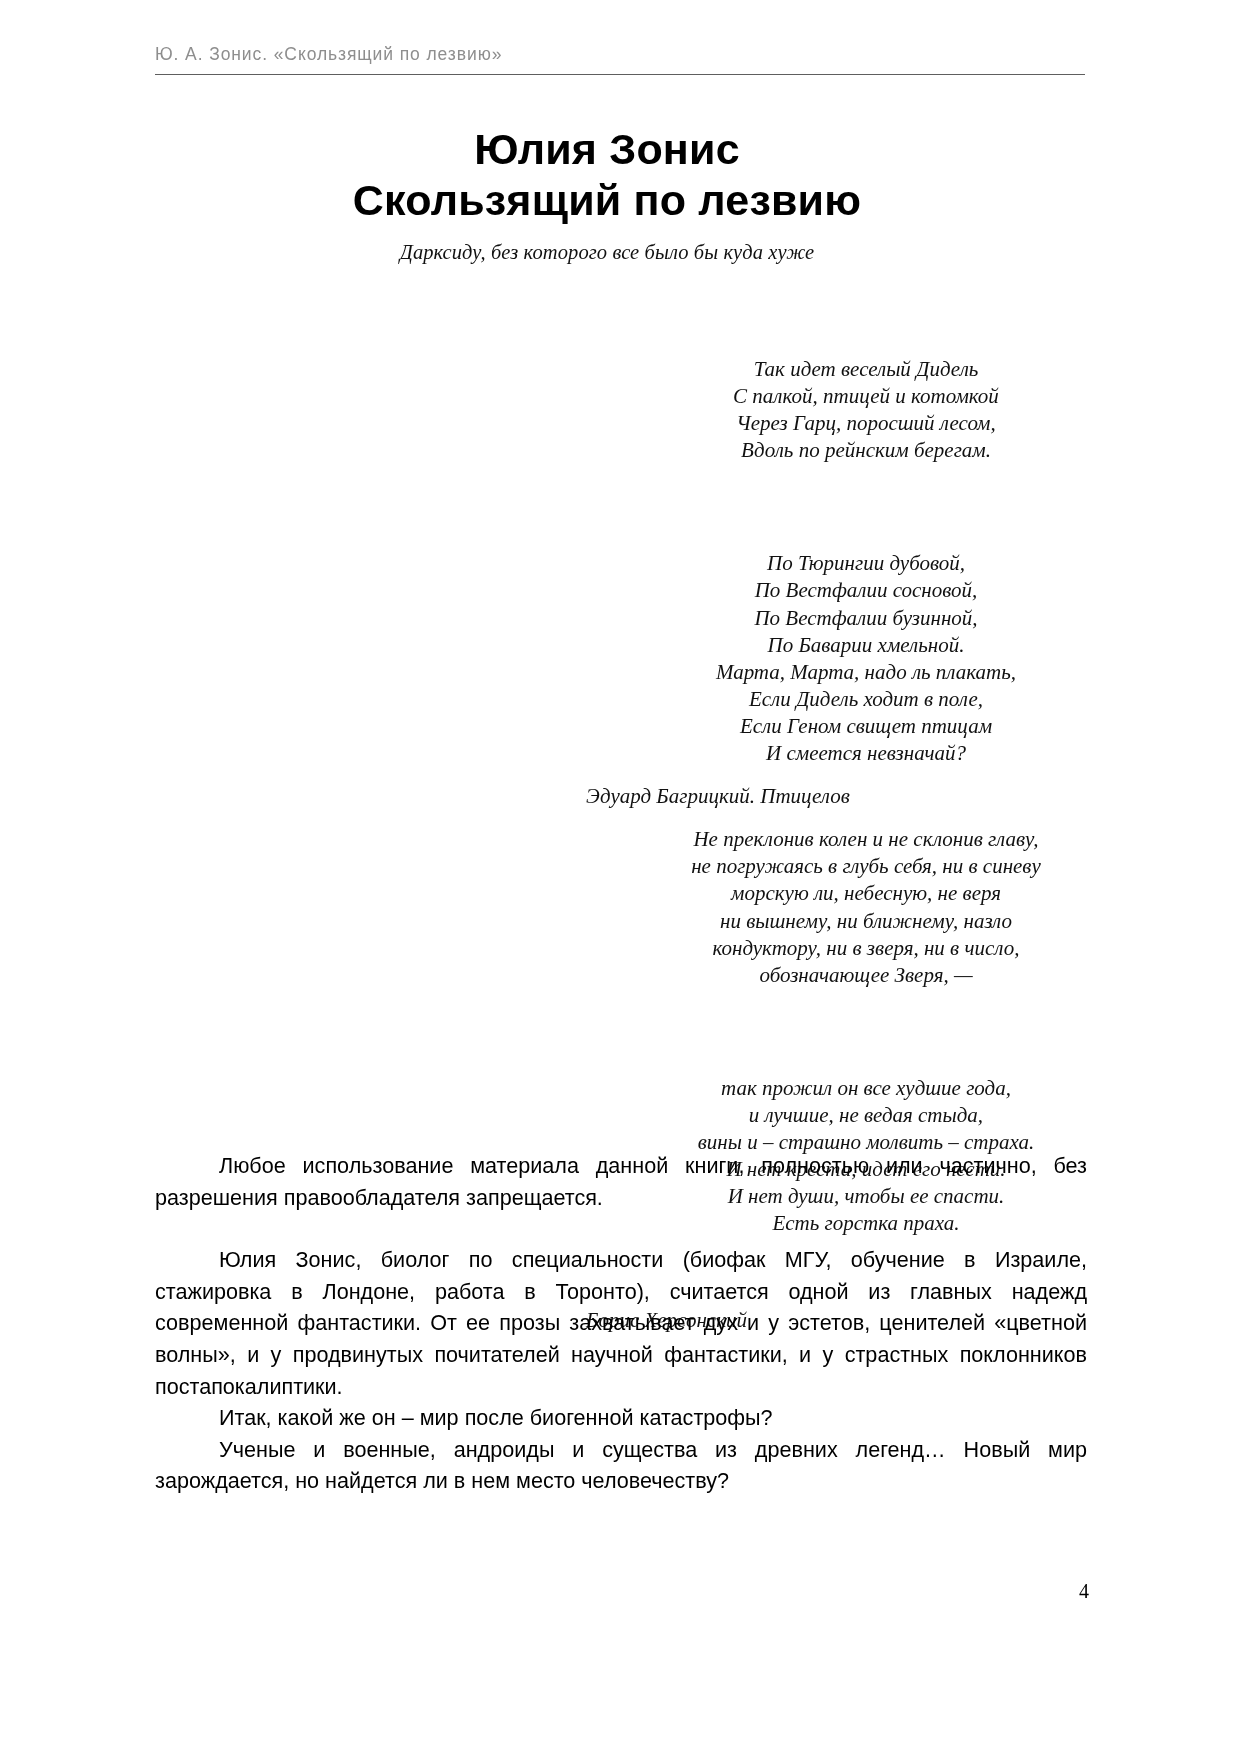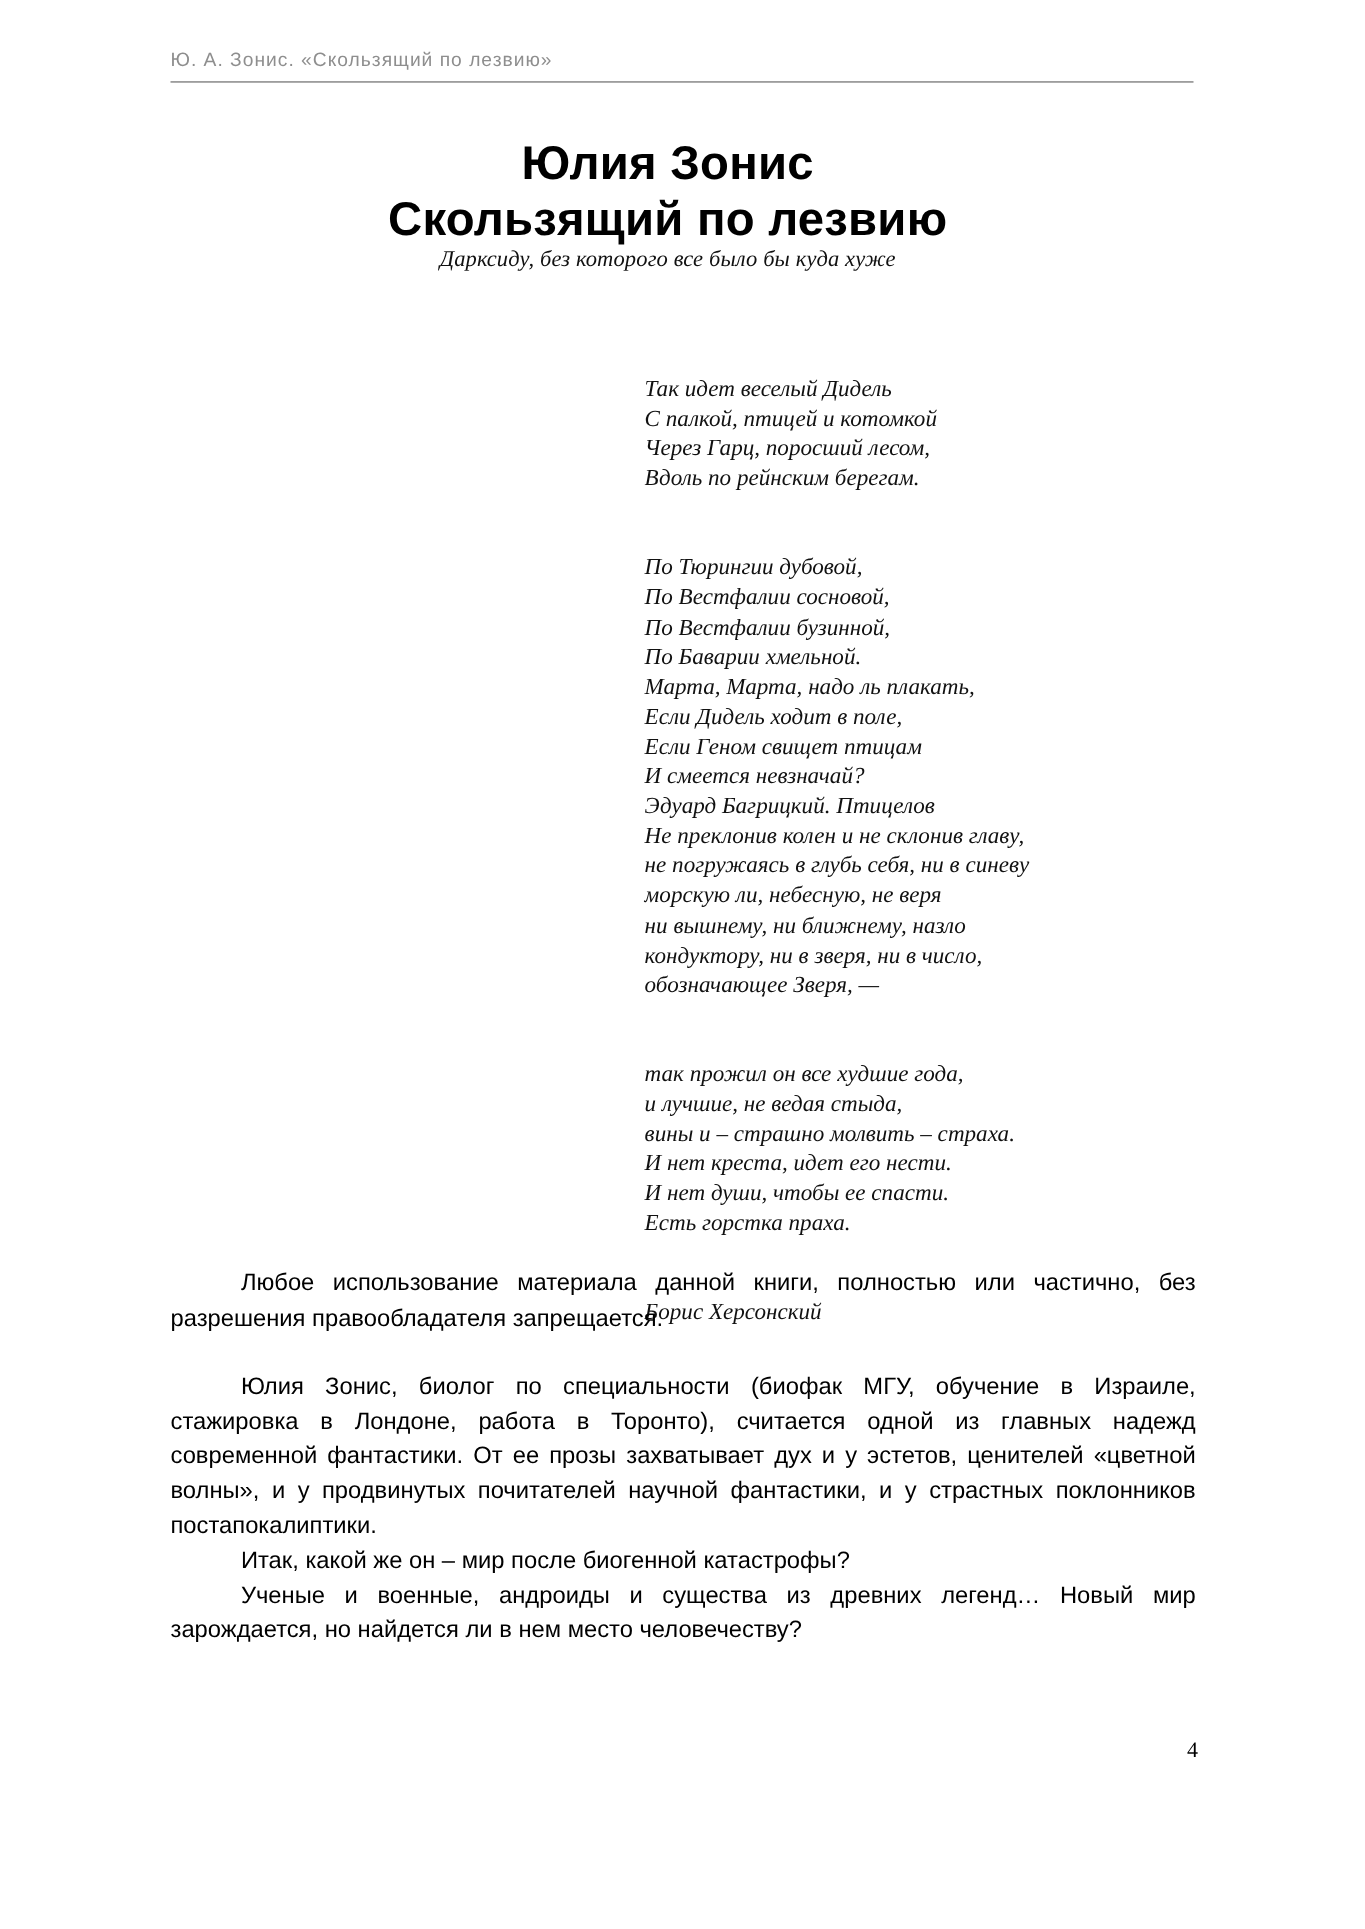--- a/index.html
+++ b/index.html
@@ -61,41 +61,43 @@
     color: #000;
     line-height: 1.12;
     margin-top: 4px;
     letter-spacing: 0.2px;
   }
   .dedication {
     font-family: "Liberation Serif", serif;
     font-style: italic;
     font-size: 20.5px;
     color: #111;
+    margin-top: 16px;
     letter-spacing: 0.1px;
   }
 
   
   .epigraph {
     position: absolute;
     left: 586px;
     top: 340px;
     width: 560px;
   }
   .epigraph .verse-line,
   .epigraph .attrib-line {
     font-family: "Liberation Serif", serif;
     font-style: italic;
     font-size: 21px;
     line-height: 27.1px;
     color: #111;
     white-space: nowrap;
   }
   .epigraph .stanza {
-    margin: 0;
+    margin: 16px;
+    text-align: center;
   }
   .stanza-gap {
     height: 27px;
   }
 
   
   .body-text {
     position: absolute;
     left: 155px;
     top: 1150px;

